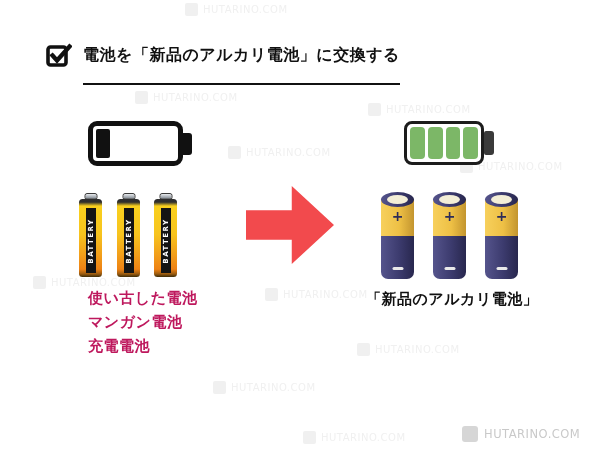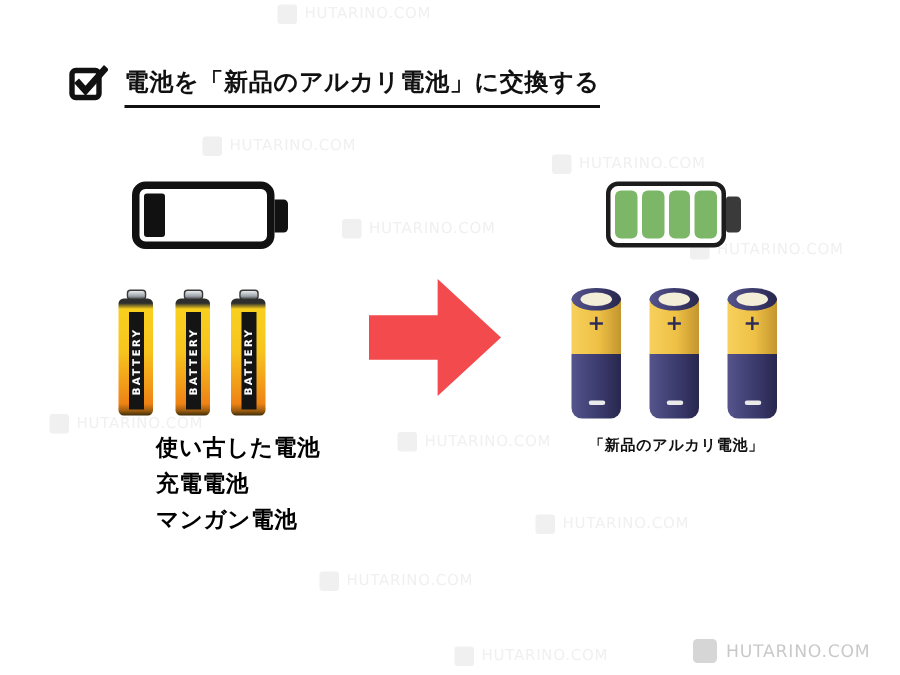--- a/index.html
+++ b/index.html
@@ -26,21 +26,21 @@
   .credit { position:absolute; left:462px; top:426px; display:flex; align-items:center; gap:6px; }
   .credit .wm-ic { width:16px; height:16px; background:#d6d6d6; border-radius:3px; }
   .credit .wm-tx { font-size:11.5px; color:#c9c9c9; letter-spacing:0.5px; }
 
   
   .title-row { position:absolute; left:46px; top:42px; display:flex; align-items:flex-start; }
   .checkbox-icon { width:26px; height:26px; flex:0 0 auto; }
   .title-text {
     margin-left:11px; margin-top:3px;
     font-size:16px; font-weight:bold; color:#111;
-    border-bottom:2.5px solid #111; padding-bottom:4px;
+    border-bottom:2.5px solid #111; padding-bottom:17px;
     letter-spacing:0.5px; white-space:nowrap;
   }
 
   
   .batt-low {
     position:absolute; left:88px; top:121px; width:95px; height:45px;
     border:5px solid #111; border-radius:9px; background:#fff;
   }
   .batt-low .bar {
     position:absolute; left:3px; top:3px; width:14px; height:29px;
@@ -117,27 +117,27 @@
     position:absolute; left:50%; top:24px; transform:translate(-50%,-50%);
     color:#2d2c58; font-size:14px; font-weight:bold; line-height:1;
   }
   .cb .dash {
     position:absolute; left:50%; bottom:9px; transform:translateX(-50%);
     width:11px; height:3.5px; background:#e9e9e9; border-radius:2px;
   }
 
   
   .caption-old {
-    position:absolute; left:104px; top:286px;
-    font-size:15px; font-weight:bold; color:#000000; line-height:24px;
+    position:absolute; left:88px; top:286px;
+    font-size:15px; font-weight:bold; color:#be185d; line-height:24px;
     letter-spacing:0.5px;
   }
   .caption-new {
     position:absolute; left:366px; top:290px; width:170px;
-    font-size:10px; font-weight:bold; color:#111; text-align:center;
+    font-size:15px; font-weight:bold; color:#111; text-align:center;
     white-space:nowrap; letter-spacing:0.5px;
   }
 </style>
 </head>
 <body>
 
 <div class="stage">
 
   <div class="wm" style="left:185px;top:3px;">
       <span class="wm-ic"></span>
@@ -213,22 +213,22 @@
     <div class="btn"></div>
     <div class="body">
       <div class="stripe">
         <div class="aa-label">BATTERY</div>
       </div>
     </div>
   </div>
 
   <div class="caption-old">
     <div>使い古した電池</div>
+    <div>マンガン電池</div>
     <div>充電電池</div>
-    <div>マンガン電池</div>
   </div>
 
   <div class="arrow-right"></div>
 
   <div class="batt-full">
     <div class="gbar"></div>
     <div class="gbar"></div>
     <div class="gbar"></div>
     <div class="gbar"></div>
     <div class="term"></div>

